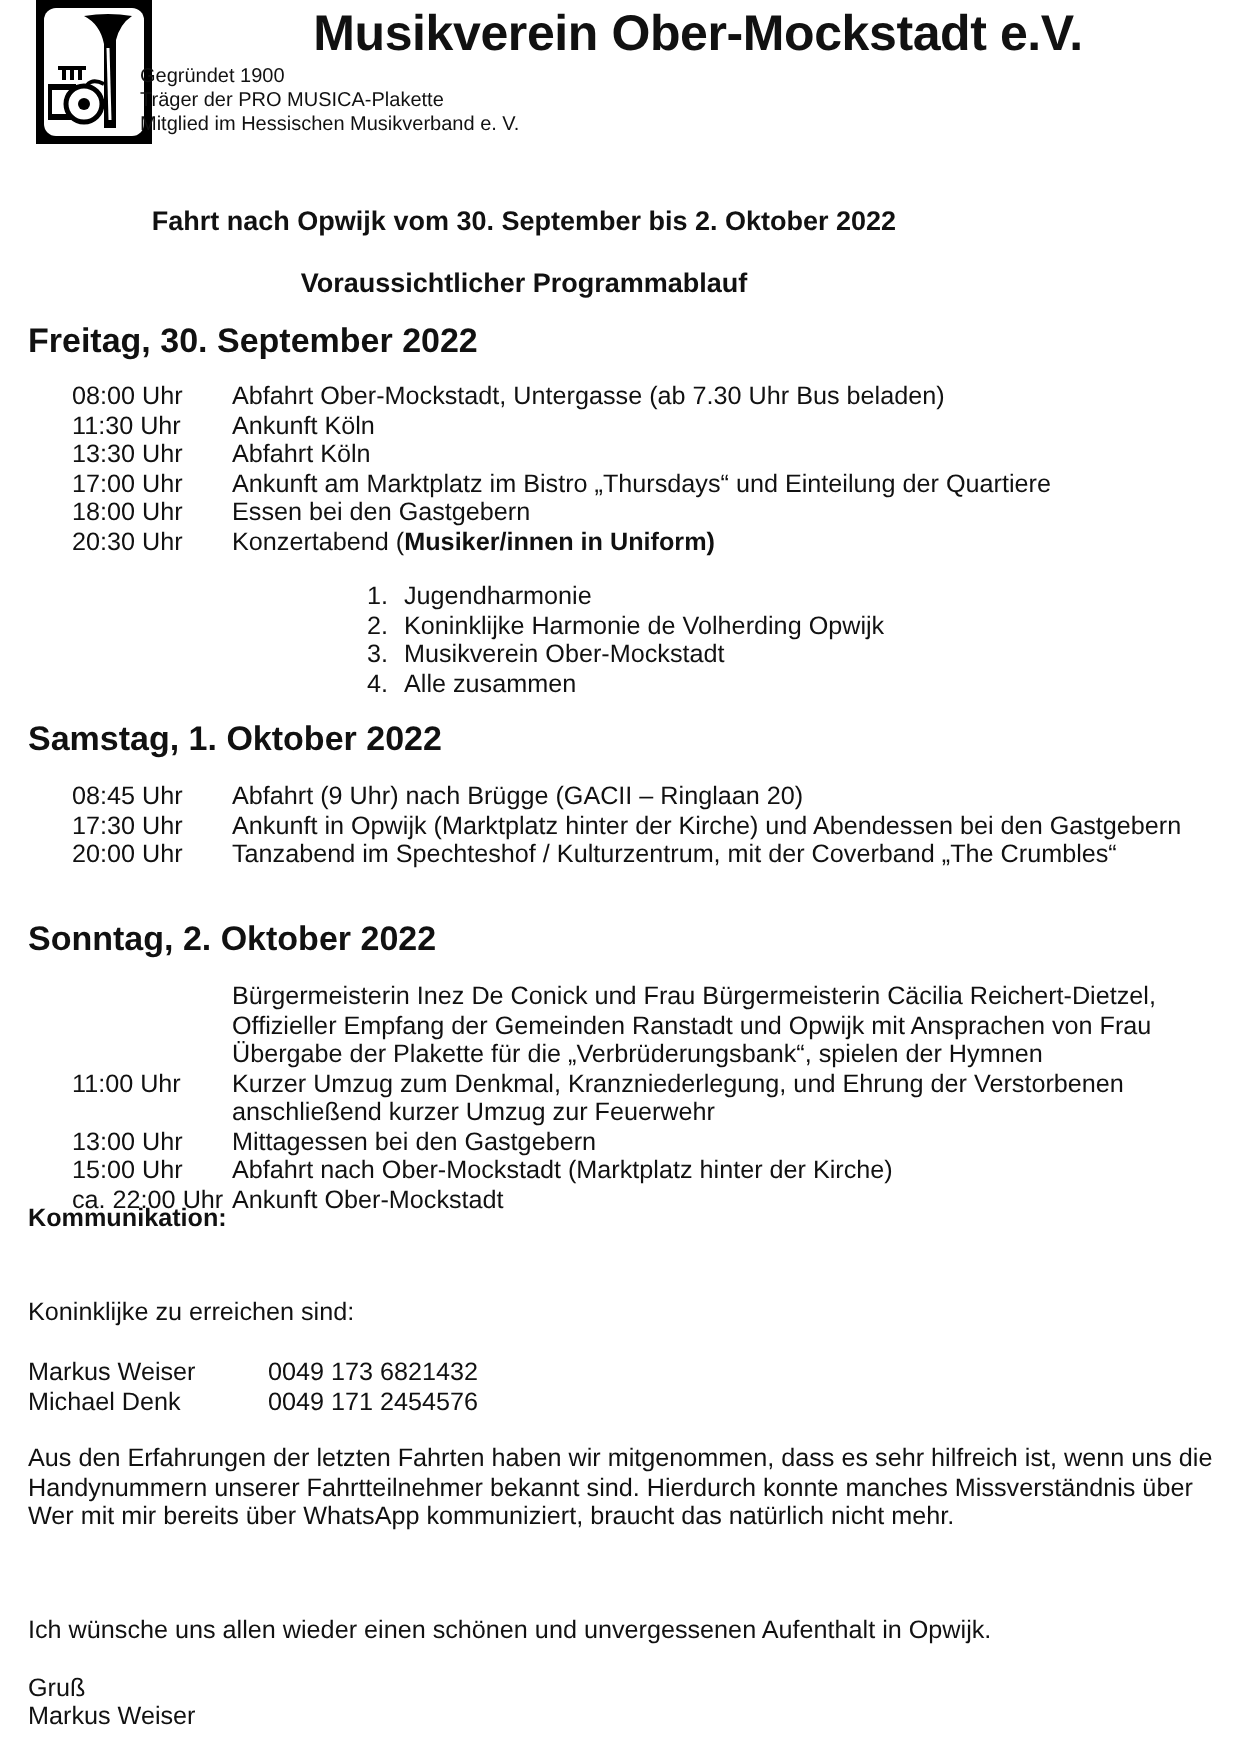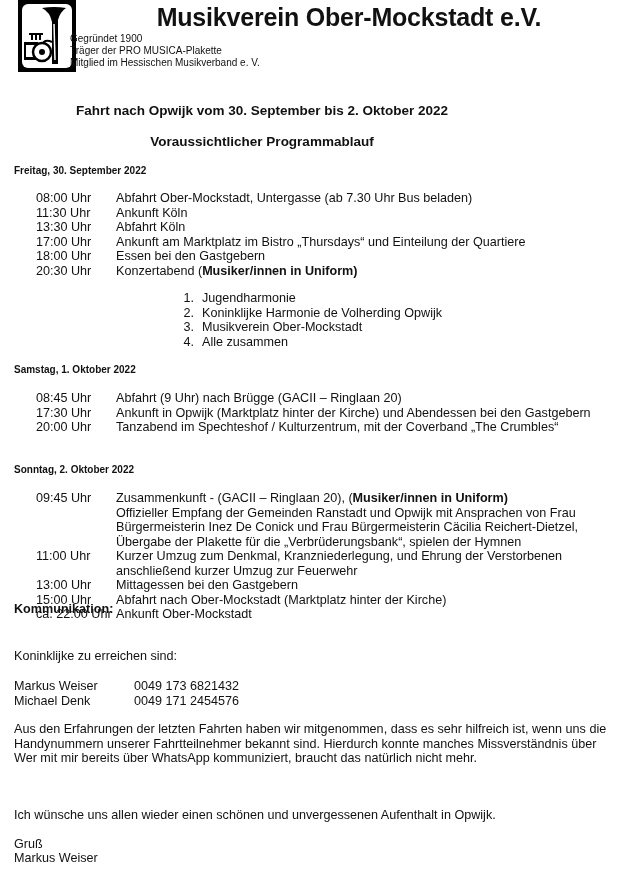--- a/index.html
+++ b/index.html
@@ -19,21 +19,21 @@
     font-size: 25px; font-weight: bold; line-height: 30px; letter-spacing: -0.2px;
     padding-left: 70px; box-sizing: border-box;
   }
   .sub {
     left: 0; width: 628px; text-align: left; font-size: 10px; line-height: 12px;
     padding-left: 70px; box-sizing: border-box;
   }
   .h-center {
     left: 0; width: 524px; text-align: center; font-weight: bold; font-size: 13.5px;
   }
-  .day-heading { left: 14px; font-weight: bold; font-size: 10px; }
+  .day-heading { left: 14px; font-weight: bold; font-size: 17px; }
   .sched { left: 14px; width: 600px; }
   .row { display: flex; height: 14.5px; white-space: nowrap; margin-left: 22px; }
   .time { width: 80px; flex: none; }
   .time.wide { width: 80px; }
   .desc b { font-weight: bold; }
   .olist { left: 172px; }
   .olist .li { display: flex; height: 14.5px; }
   .olist .num { width: 22px; text-align: right; padding-right: 8px; }
   .para { left: 14px; width: 600px; }
   .contact { display: flex; height: 14.5px; }
@@ -130,30 +130,26 @@
     </div>
   <div class="row">
       <span class="time">20:00 Uhr</span>
       <span class="desc">Tanzabend im Spechteshof / Kulturzentrum, mit der Coverband „The Crumbles“</span>
     </div>
 </div>
 
 <div class="abs day-heading" style="top:463px">Sonntag, 2. Oktober 2022</div>
 <div class="abs sched" style="top:491px">
   <div class="row">
-      <span class="time">09:45 Uhr</span>
-      <span class="desc"><span>Zusammenkunft - (GACII – Ringlaan 20), (</span><b>Musiker/innen in Uniform)</b></span>
+      <span class="time"></span>
+      <span class="desc">Bürgermeisterin Inez De Conick und Frau Bürgermeisterin Cäcilia Reichert-Dietzel,</span>
     </div>
   <div class="row">
       <span class="time"></span>
       <span class="desc">Offizieller Empfang der Gemeinden Ranstadt und Opwijk mit Ansprachen von Frau</span>
-    </div>
-  <div class="row">
-      <span class="time"></span>
-      <span class="desc">Bürgermeisterin Inez De Conick und Frau Bürgermeisterin Cäcilia Reichert-Dietzel,</span>
     </div>
   <div class="row">
       <span class="time"></span>
       <span class="desc">Übergabe der Plakette für die „Verbrüderungsbank“, spielen der Hymnen</span>
     </div>
   <div class="row">
       <span class="time">11:00 Uhr</span>
       <span class="desc">Kurzer Umzug zum Denkmal, Kranzniederlegung, und Ehrung der Verstorbenen</span>
     </div>
   <div class="row">

